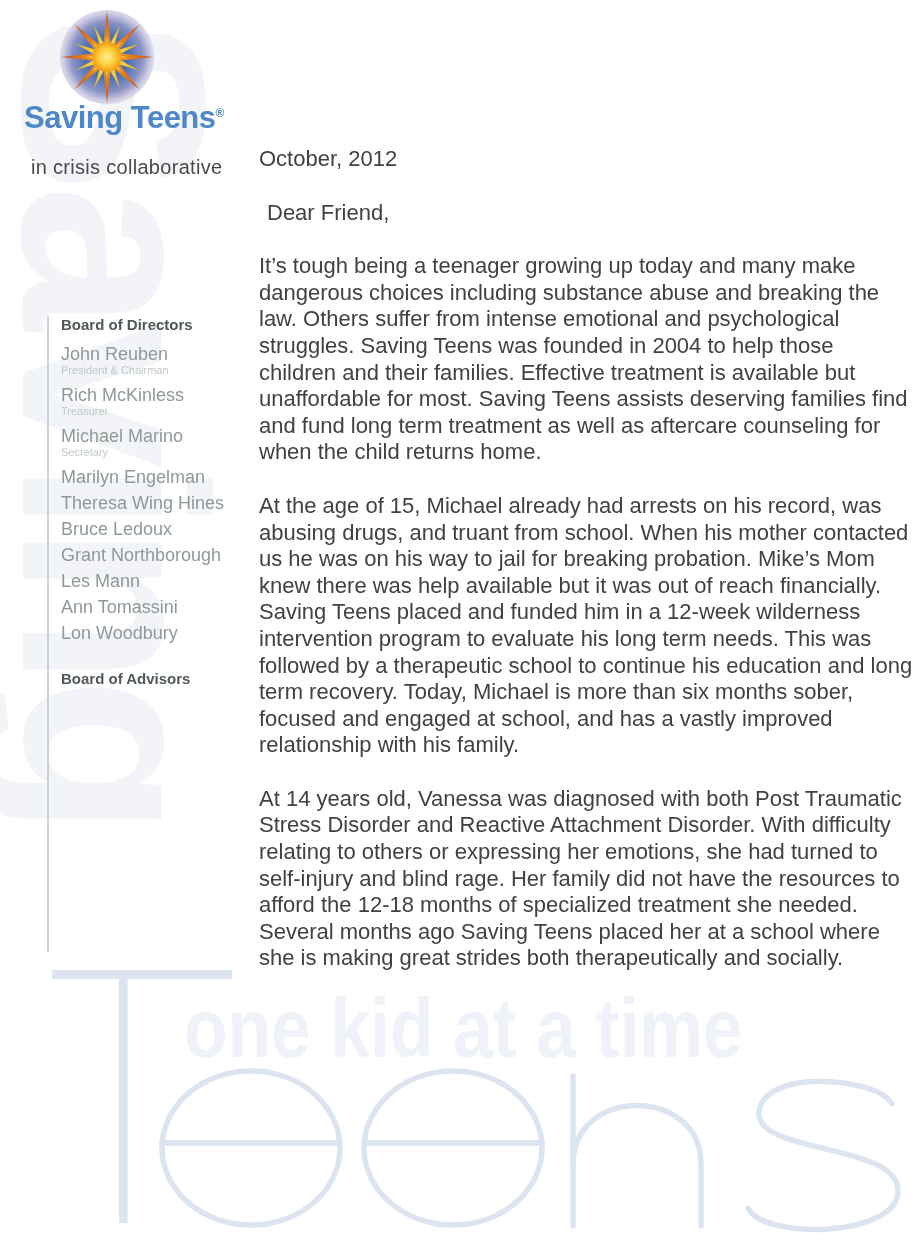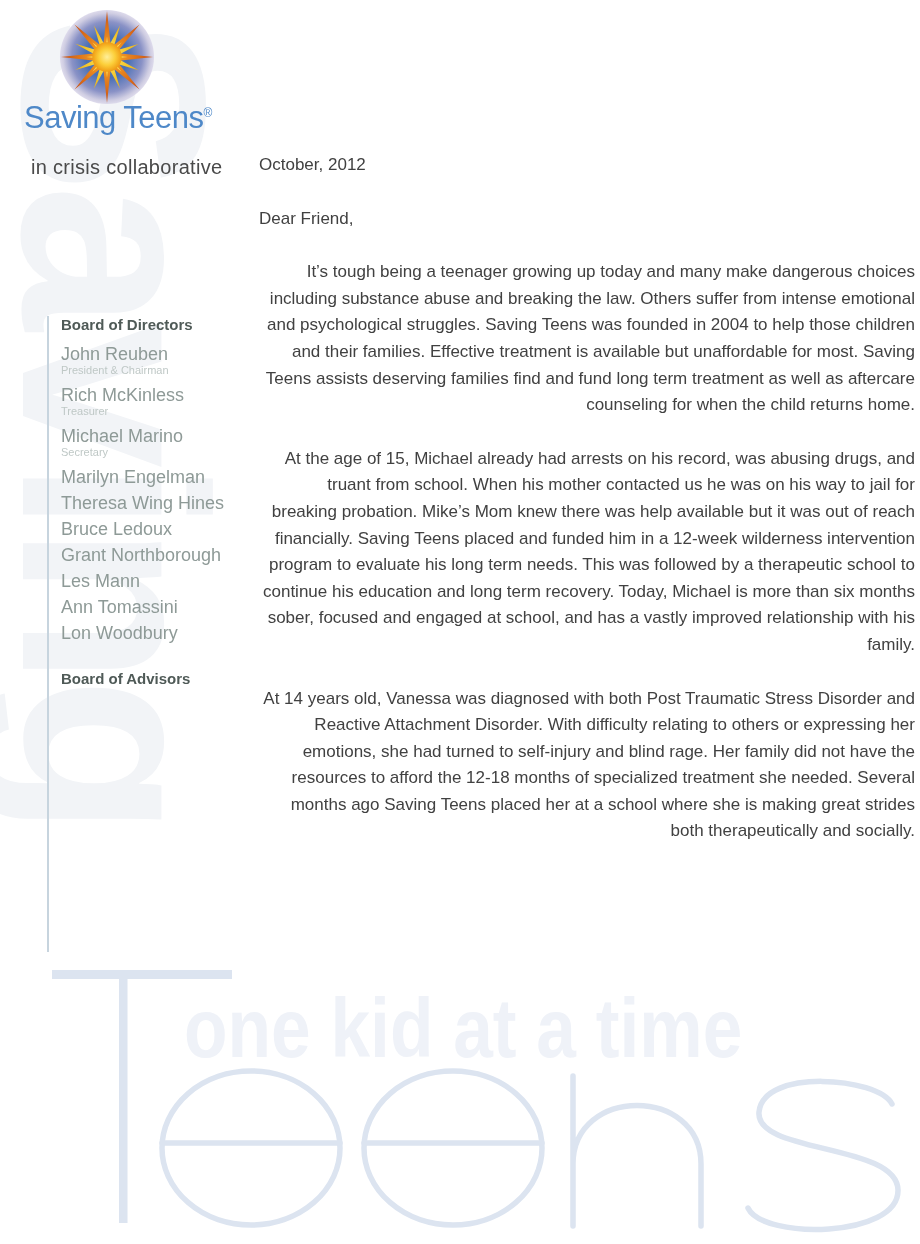--- a/index.html
+++ b/index.html
@@ -19,21 +19,21 @@
     font-size:75px;font-weight:bold;white-space:nowrap;letter-spacing:0px;
     color:var(--watermark-slogan,#eff2f8);
     transform:scale(0.95,1.12);transform-origin:left top;line-height:1;
   }
   .wm-teens{position:absolute;left:0;top:0;z-index:1;}
   
   .sidebar{position:absolute;left:0;top:0;width:250px;height:100%;z-index:2;}
   .logo{position:absolute;left:58px;top:8px;}
   .org-name{
     position:absolute;left:24px;top:100px;margin:0;
-    font-size:31px;font-weight:normal;letter-spacing:-0.5px;
+    font-size:31px;font-weight:bold;letter-spacing:-0.5px;
     color:var(--brand-blue,#4e88c8);white-space:nowrap;
   }
   .org-name sup{font-size:12px;}
   .tagline{
     position:absolute;left:31px;top:156px;
     font-size:20px;letter-spacing:0.3px;color:var(--tagline-gray,#4a4a4a);white-space:nowrap;
   }
   .contact{
     position:absolute;left:30px;top:179px;
     font-size:15px;line-height:21.5px;color:var(--contact-gray,#70807d);
@@ -44,26 +44,26 @@
   }
   .board-title{
     margin:0 0 12px 0;font-size:15px;font-weight:bold;color:var(--board-header,#4f5a57);
   }
   .board-title.advisors{margin-top:28px;}
   .member{margin:0 0 8px 0;}
   .member-name{font-size:18px;line-height:18px;color:var(--board-name,#8e9a97);}
   .member-role{font-size:11px;line-height:15px;color:var(--board-role,#bfc8c6);}
   
   .letter{
-    position:absolute;left:259px;top:152px;width:656px;z-index:2;
-    font-size:17px;line-height:26.6px;color:var(--body-text,#414141);
+    position:absolute;left:259px;top:146px;width:656px;z-index:2;
+    font-size:22px;line-height:26.6px;color:var(--body-text,#414141);
   }
   .letter-date{margin:0 0 27px 0;}
-  .letter-salutation{margin:0 0 27px 0;}
-  .letter p{margin:0 0 27px 0;text-align:right;}
+  .letter-salutation{margin:0 0 27px 8px;}
+  .letter p{margin:0 0 27px 0;}
 </style>
 </head>
 <body>
 
 <div class="page">
 
   <div class="wm-vertical">Saving</div>
 
   <div class="wm-slogan">one kid at a time</div>
 

